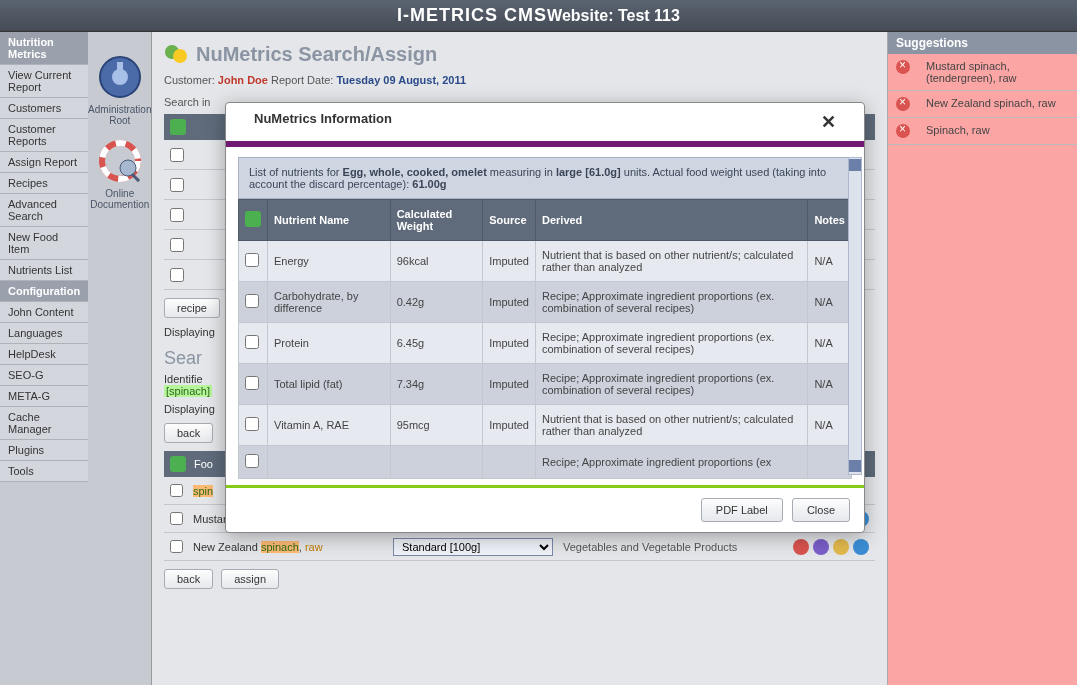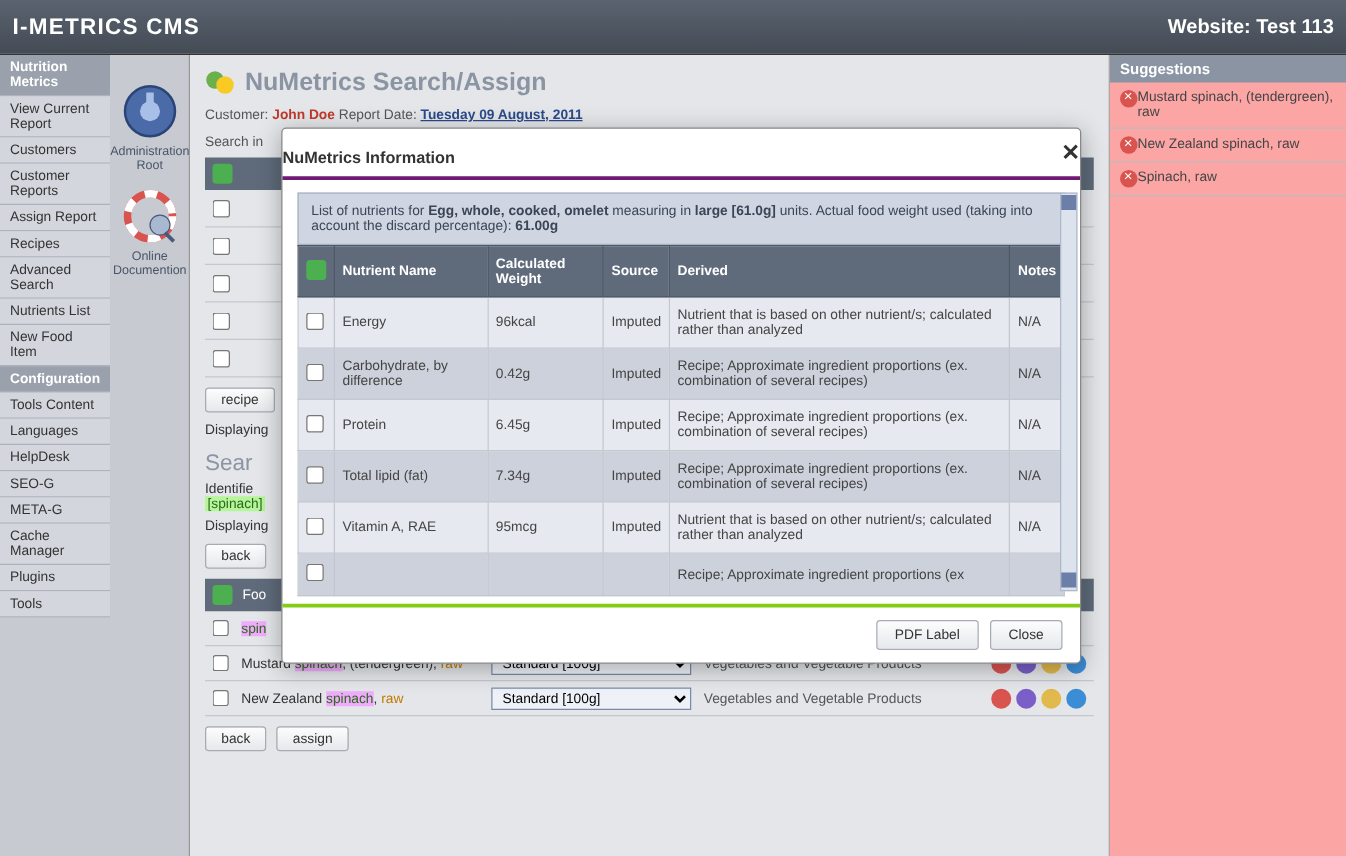--- a/index.html
+++ b/index.html
@@ -1,62 +1,62 @@
 <!DOCTYPE html>
 <html><head>
 <meta charset="utf-8">
 <style>
 * { box-sizing: border-box; margin: 0; padding: 0; }
 body { font-family: Verdana, Arial, sans-serif; font-size: 11px; background: #e4e6e9; color: #333; width: 1077px; height: 685px; overflow: hidden; position: relative; }
-.header { background: linear-gradient(#5a6370, #444b55); color: #fff; height: 44px; display: flex; justify-content: space-between; align-items: center; padding: 0 10px; border-bottom: 1px solid #333; }
+.header { background: linear-gradient(#5a6370, #444b55); color: #fff; height: 32px; display: flex; justify-content: center; align-items: center; padding: 0 10px; border-bottom: 1px solid #333; }
 .header h1 { font-size: 18px; letter-spacing: 1px; }
 .header .website { font-size: 16px; font-weight: bold; }
 .layout { display: flex; height: calc(100% - 32px); }
 .sidebar { width: 152px; background: #c7cbd1; border-right: 1px solid #999; display: flex; flex-direction: row; }
 .sidebar .nav-item { padding: 4px 8px; border-bottom: 1px solid #aeb3bb; background: #d3d7dd; color: #333; cursor: pointer; font-size: 11px; }
 .sidebar .nav-item.section { background: #9aa1ac; color: #fff; font-weight: bold; }
 .sidebar-icons { margin-top: 10px; text-align: center; }
 .sidebar-icons .icon-block { margin: 12px 0; color: #4a5568; font-size: 10px; }
 .sidebar-icons svg { display: block; margin: 0 auto 4px; }
 .main { flex: 1; padding: 10px 12px; overflow: hidden; position: relative; }
 .page-title { display: flex; align-items: center; gap: 8px; }
 .page-title h2 { font-size: 20px; color: #8b94a3; }
 .chat-icon { width: 24px; height: 24px; }
 .customer-line { margin: 8px 0 10px; color: #555; }
 .customer-line .cust-name { color: #c0392b; font-weight: bold; }
-.customer-line .report-date { color: #2a4a8a; font-weight: bold; text-decoration: underline; }
+.customer-line .report-date { color: #2a4a8a; font-weight: bold; }
 .search-line { margin-bottom: 6px; color: #555; }
 .grid-header { background: #5f6b7b; color: #fff; display: flex; align-items: center; height: 26px; padding: 0 6px; gap: 8px; }
 .grid-header .check { width: 16px; height: 16px; background: #4caf50; border-radius: 3px; display: inline-block; }
 .grid-row { display: flex; align-items: center; height: 30px; border-bottom: 1px solid #c3c7cf; padding: 0 6px; gap: 10px; }
 .grid-row input[type=checkbox] { width: 14px; height: 14px; }
 .btn { background: linear-gradient(#fdfdfd, #e6e8ec); border: 1px solid #a6abb4; border-radius: 3px; padding: 3px 12px; cursor: pointer; font-size: 11px; color: #333; }
 .btn-row { margin: 8px 0; display: flex; gap: 8px; }
 .section-title { font-size: 18px; color: #8b94a3; margin: 10px 0 4px; }
 .identified { color: #333; }
 .identified .hl { background: #b6f59a; color: #2a6b1a; padding: 0 2px; }
 .food-row { display: flex; align-items: center; height: 28px; border-bottom: 1px solid #c3c7cf; padding: 0 6px; gap: 10px; font-size: 11px; }
 .food-row .name { flex: 1; }
-.food-row .hl { background: #f0abfc; color: #2a6b1a; }
+.food-row .hl { background: #fdba74; color: #2a6b1a; }
 .food-row .raw { color: #c07a00; }
 .food-row select { width: 160px; font-size: 11px; border: 1px solid #7a8aa8; background: #eef2f8; padding: 1px 4px; }
 .food-row .cat { width: 220px; color: #555; }
 .food-row .actions { display: flex; gap: 4px; }
 .action-icon { width: 16px; height: 16px; display: inline-block; border-radius: 8px; }
 .ai-delete { background: #d9534f; }
 .ai-link { background: #7a5fc9; }
 .ai-edit { background: #e2b94d; }
 .ai-info { background: #3b8dd6; }
 .right-panel { width: 190px; background: #fca5a5; border-left: 1px solid #aaa; }
 .right-panel h3 { background: #8b94a3; color: #fff; font-size: 12px; padding: 4px 8px; }
-.suggestion { padding: 6px 8px; border-bottom: 1px solid #bbb; display: flex; gap: 0; align-items: flex-start; font-size: 11px; color: #444; }
+.suggestion { padding: 6px 8px; border-bottom: 1px solid #bbb; display: flex; gap: 16px; align-items: flex-start; font-size: 11px; color: #444; }
 .sug-x { width: 14px; height: 14px; border-radius: 7px; background: #d9534f; flex-shrink: 0; position: relative; }
 .sug-x:before { content: "×"; color: #fff; position: absolute; left: 3px; top: -2px; font-size: 12px; }
 .modal { position: absolute; left: 225px; top: 102px; width: 640px; background: #fff; border: 1px solid #888; border-radius: 4px; box-shadow: 0 4px 20px rgba(0,0,0,0.3); }
-.modal-header { padding: 8px 0; border-bottom: 3px solid #701a75; display: flex; justify-content: space-between; align-items: flex-end; }
+.modal-header { padding: 8px 28px; border-bottom: 6px solid #701a75; display: flex; justify-content: space-between; align-items: flex-start; }
 .modal-header h4 { font-size: 13px; color: #333; }
 .modal-close { font-size: 18px; cursor: pointer; font-weight: bold; }
 .modal-body { padding: 10px 12px 6px; max-height: 400px; overflow: hidden; position: relative; }
 .scroll-ind { position: absolute; right: 2px; width: 14px; background: #dde3ed; top: 10px; bottom: 10px; border: 1px solid #aeb8cc; }
 .scroll-ind .arrow { width: 12px; height: 12px; background: #6b7fa8; margin: 1px auto; }
 .scroll-ind .arrow.bot { position: absolute; bottom: 1px; left: 0; }
 .info-banner { background: #cfd6e1; border: 1px solid #a9b2c2; padding: 8px 10px; color: #3a4558; font-size: 11px; margin-bottom: 0; }
 .info-banner b { font-weight: bold; }
 .ntable { width: 100%; border-collapse: collapse; font-size: 11px; }
 .ntable th { background: #5f6b7b; color: #fff; text-align: left; padding: 8px 6px; border: 1px solid #4e5866; font-weight: bold; }
@@ -80,24 +80,24 @@
 <div class="layout">
   <div class="sidebar">
     <div id="nav-items">
         <div class="nav-item section">Nutrition Metrics</div>
         <div class="nav-item">View Current Report</div>
         <div class="nav-item">Customers</div>
         <div class="nav-item">Customer Reports</div>
         <div class="nav-item">Assign Report</div>
         <div class="nav-item">Recipes</div>
         <div class="nav-item">Advanced Search</div>
+        <div class="nav-item">New Food Item</div>
         <div class="nav-item">Nutrients List</div>
-        <div class="nav-item">New Food Item</div>
         <div class="nav-item section">Configuration</div>
-        <div class="nav-item">Tools Content</div>
+        <div class="nav-item">John Content</div>
         <div class="nav-item">Languages</div>
         <div class="nav-item">HelpDesk</div>
         <div class="nav-item">SEO-G</div>
         <div class="nav-item">META-G</div>
         <div class="nav-item">Cache Manager</div>
         <div class="nav-item">Plugins</div>
         <div class="nav-item">Tools</div>
       </div>
     <div class="sidebar-icons">
       <div class="icon-block">

